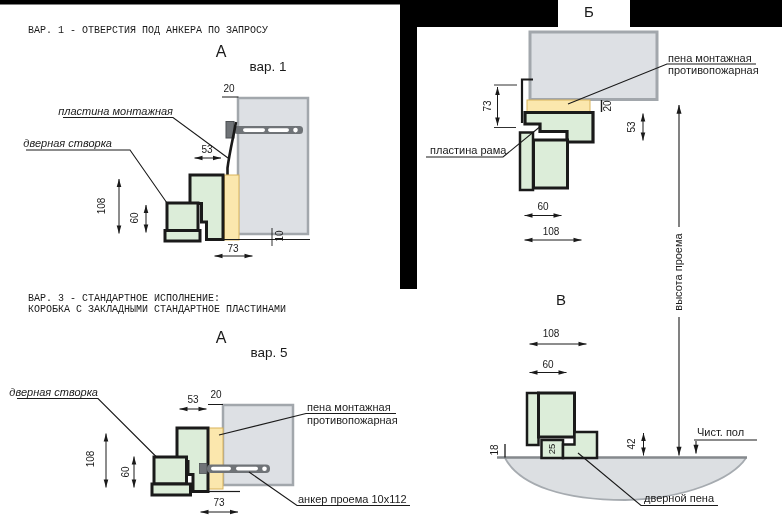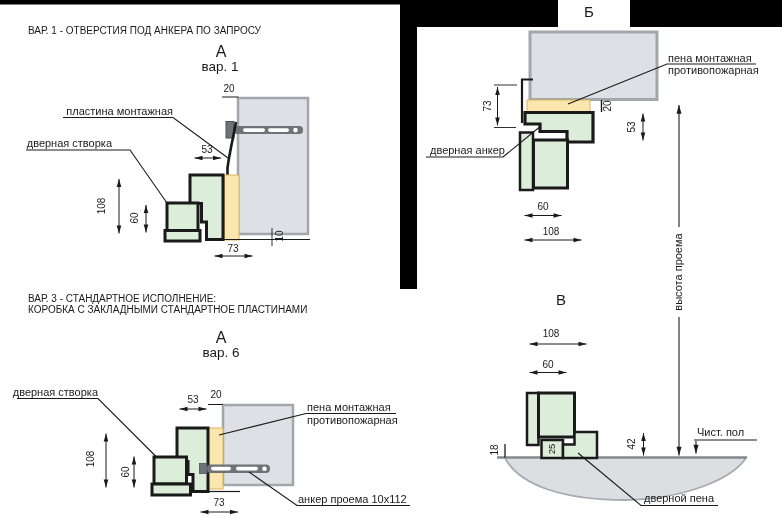--- a/index.html
+++ b/index.html
@@ -1,24 +1,24 @@
 <!DOCTYPE html>
 <html><head>
 <meta charset="utf-8">
 <style>
   html,body{margin:0;padding:0;background:#fff;}
   .canvas{position:relative;width:782px;height:518px;background:#ffffff;
           font-family:"Liberation Sans",sans-serif;color:#1a1a1a;overflow:hidden;}
   .canvas svg{position:absolute;left:0;top:0;}
   .canvas span{position:absolute;white-space:nowrap;line-height:1.05;}
-  .hdr{font-size:10px;}
+  .hdr{font-size:10px;font-family:Liberation Mono, monospace;}
   .lbl{font-size:11px;}
-  .ra{transform:translate(-100%,0);}
+  .ra{transform:translate(-100%,0);font-style:italic;}
   .title{font-size:16px;transform:translate(-50%,-50%);}
-  .stitle{font-size:13.5px;transform:translate(-50%,-50%);}
+  .stitle{font-size:13.5px;transform:translate(-50%,-50%);margin-left:48px;}
   .sec{font-size:15px;transform:translate(-50%,-50%);}
   .dim{font-size:10px;transform:translate(-50%,-50%);}
   .vert{transform:translate(-50%,-50%) rotate(-90deg);}
   .dim25{font-size:9.5px;}
   .vlabel{font-size:11px;transform:translate(-50%,-50%) rotate(-90deg);}
 </style>
 </head>
 <body>
 
 <div class="canvas">
@@ -170,35 +170,35 @@
   <span class="lbl ra" style="left:173px;top:106px">пластина монтажная</span>
   <span class="lbl ra" style="left:112px;top:138px">дверная створка</span>
   <span class="dim" style="left:229px;top:89px">20</span>
   <span class="dim" style="left:207px;top:150px">53</span>
   <span class="dim vert" style="left:102px;top:206px">108</span>
   <span class="dim vert" style="left:135px;top:218px">60</span>
   <span class="dim" style="left:233px;top:249px">73</span>
   <span class="dim vert" style="left:280px;top:236px">10</span>
 
   <span class="title" style="left:221px;top:338px">А</span>
-  <span class="stitle" style="left:221px;top:353px">вар. 6</span>
+  <span class="stitle" style="left:221px;top:353px">вар. 5</span>
   <span class="lbl ra" style="left:98px;top:387px">дверная створка</span>
   <span class="dim" style="left:193px;top:400px">53</span>
   <span class="dim" style="left:216px;top:395px">20</span>
   <span class="dim vert" style="left:91px;top:459px">108</span>
   <span class="dim vert" style="left:126px;top:472px">60</span>
   <span class="dim" style="left:219px;top:503px">73</span>
   <span class="lbl" style="left:307px;top:402px">пена монтажная</span>
   <span class="lbl" style="left:307px;top:415px">противопожарная</span>
   <span class="lbl" style="left:298px;top:494px">анкер проема 10x112</span>
 
   <span class="sec" style="left:589px;top:12px">Б</span>
   <span class="lbl" style="left:668px;top:53px">пена монтажная</span>
   <span class="lbl" style="left:668px;top:65px">противопожарная</span>
-  <span class="lbl" style="left:430px;top:145px">дверная анкер</span>
+  <span class="lbl" style="left:430px;top:145px">пластина рама</span>
   <span class="vlabel" style="left:679px;top:272px">высота проема</span>
   <span class="dim vert" style="left:488px;top:106px">73</span>
   <span class="dim vert" style="left:608px;top:106px">20</span>
   <span class="dim vert" style="left:632px;top:127px">53</span>
   <span class="dim" style="left:543px;top:207px">60</span>
   <span class="dim" style="left:551px;top:232px">108</span>
 
   <span class="sec" style="left:561px;top:300px">В</span>
   <span class="dim" style="left:551px;top:334px">108</span>
   <span class="dim" style="left:548px;top:365px">60</span>

